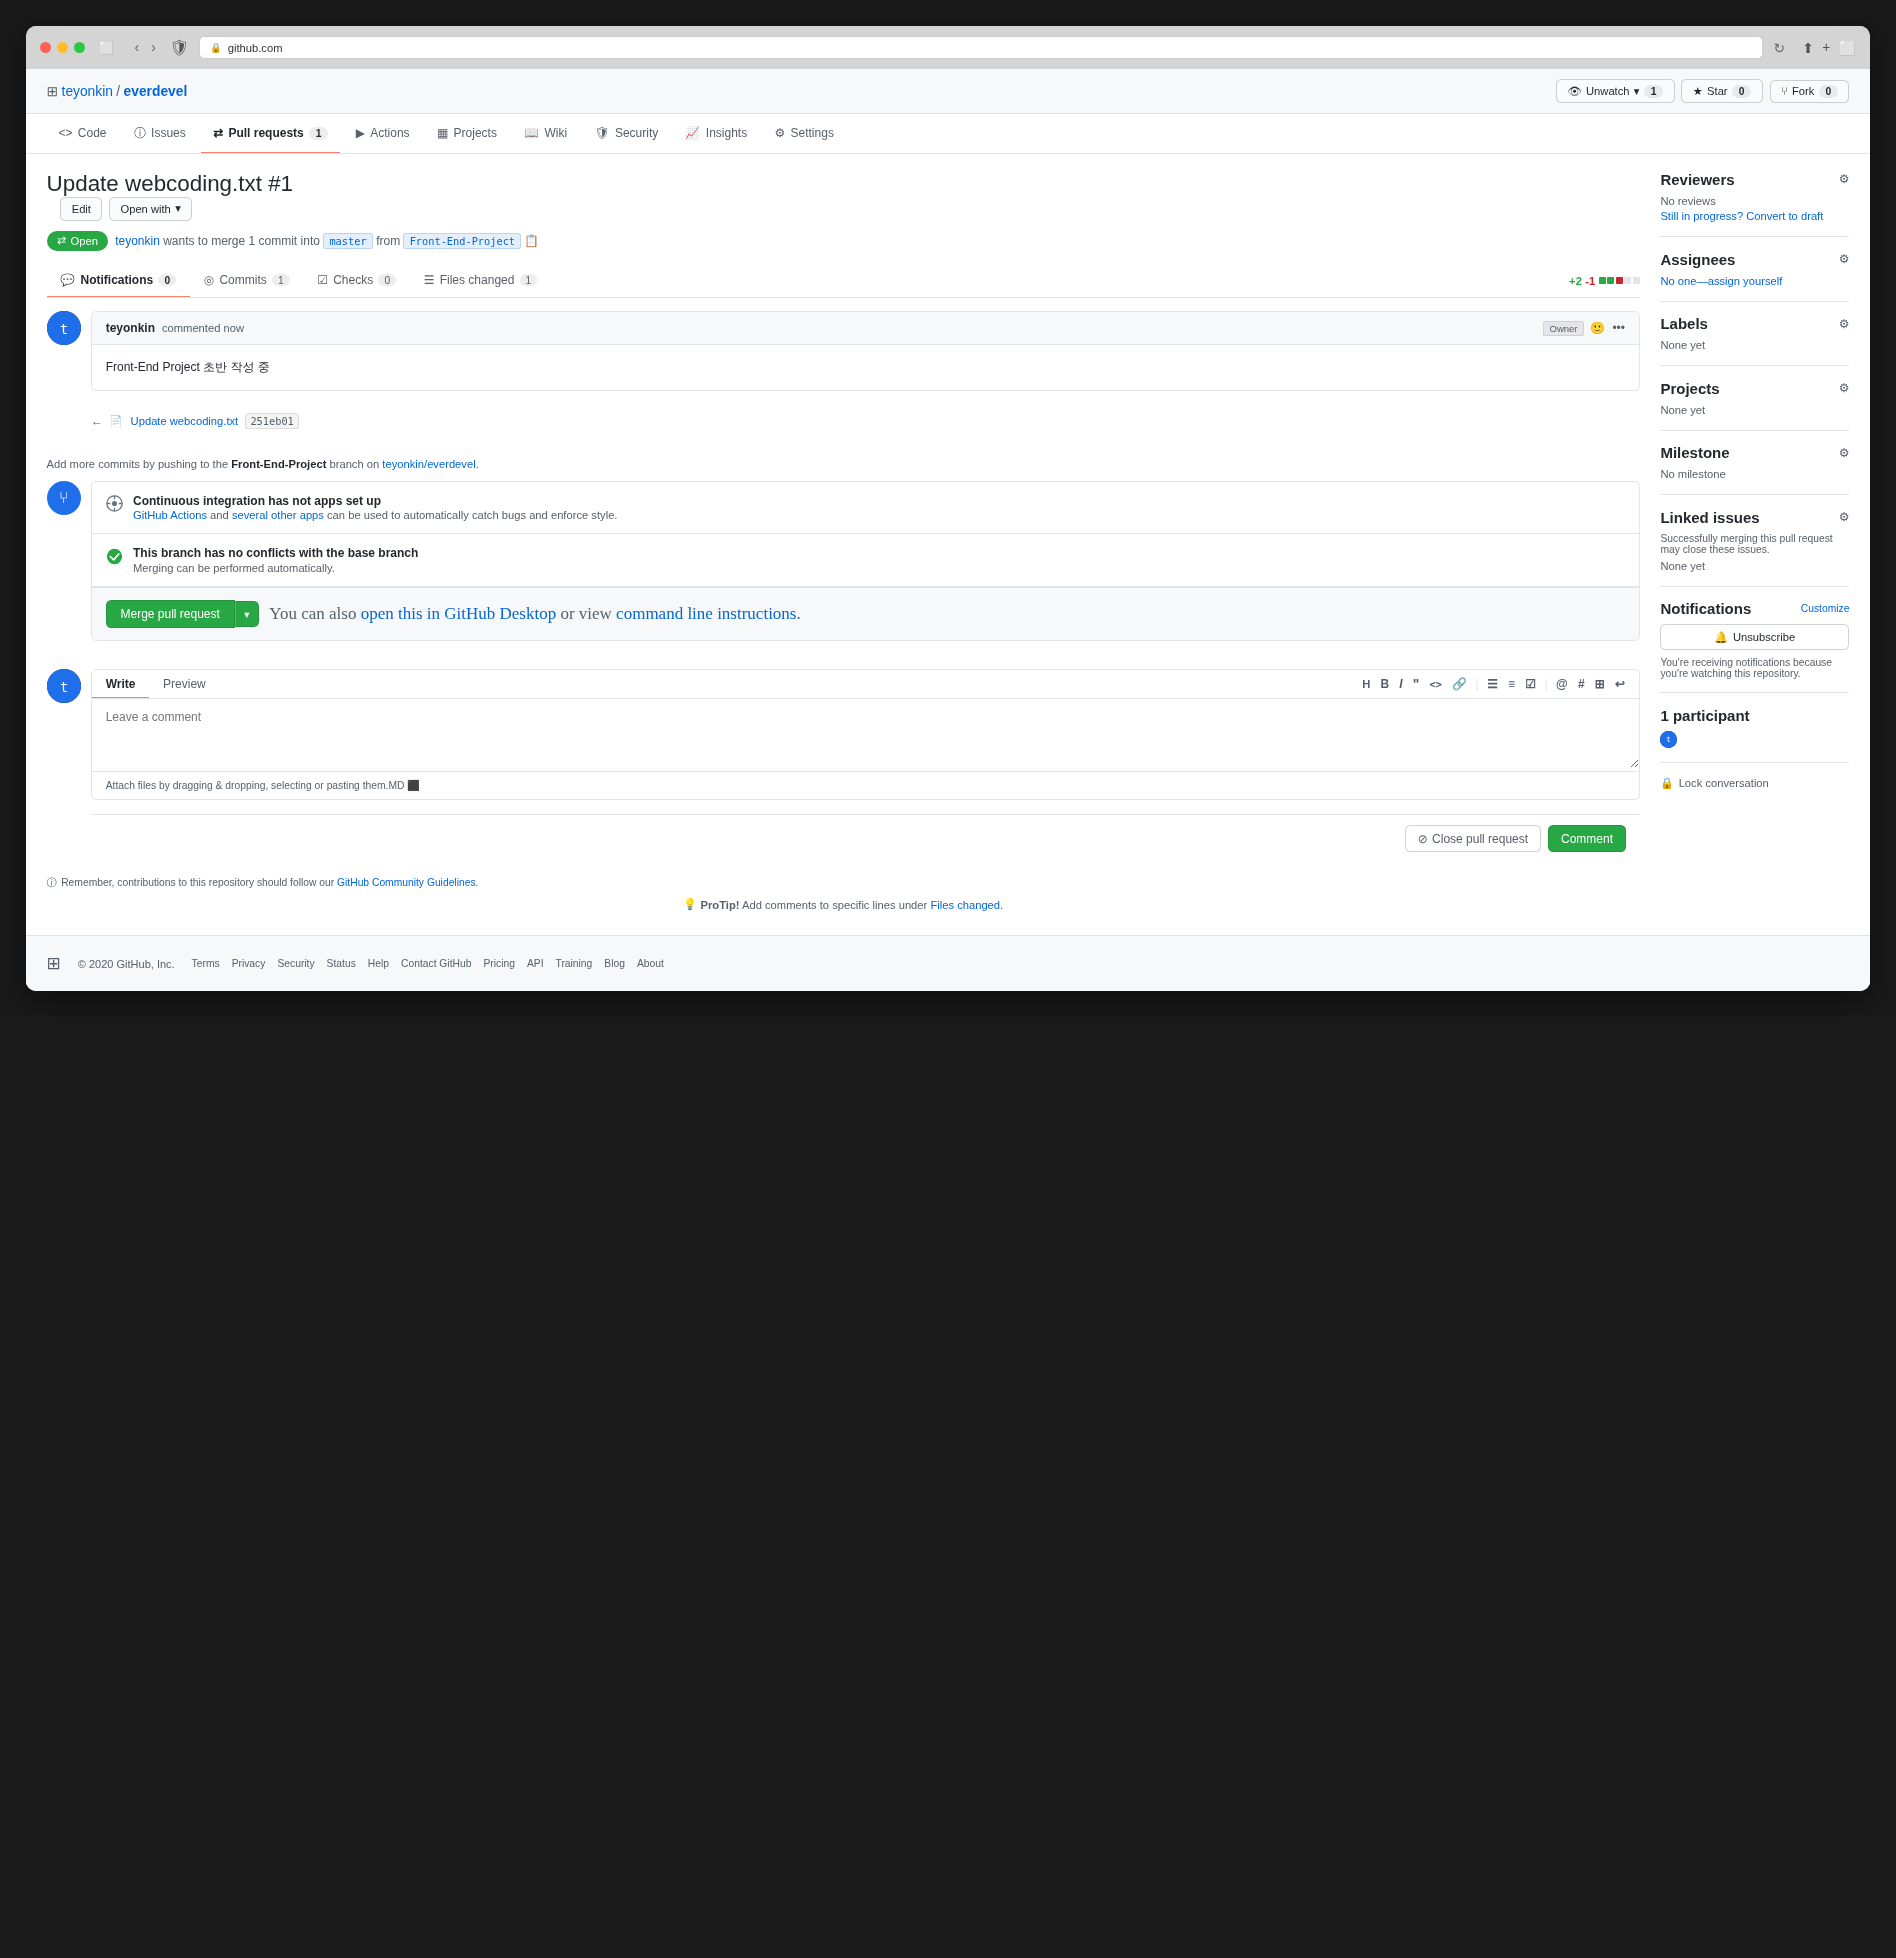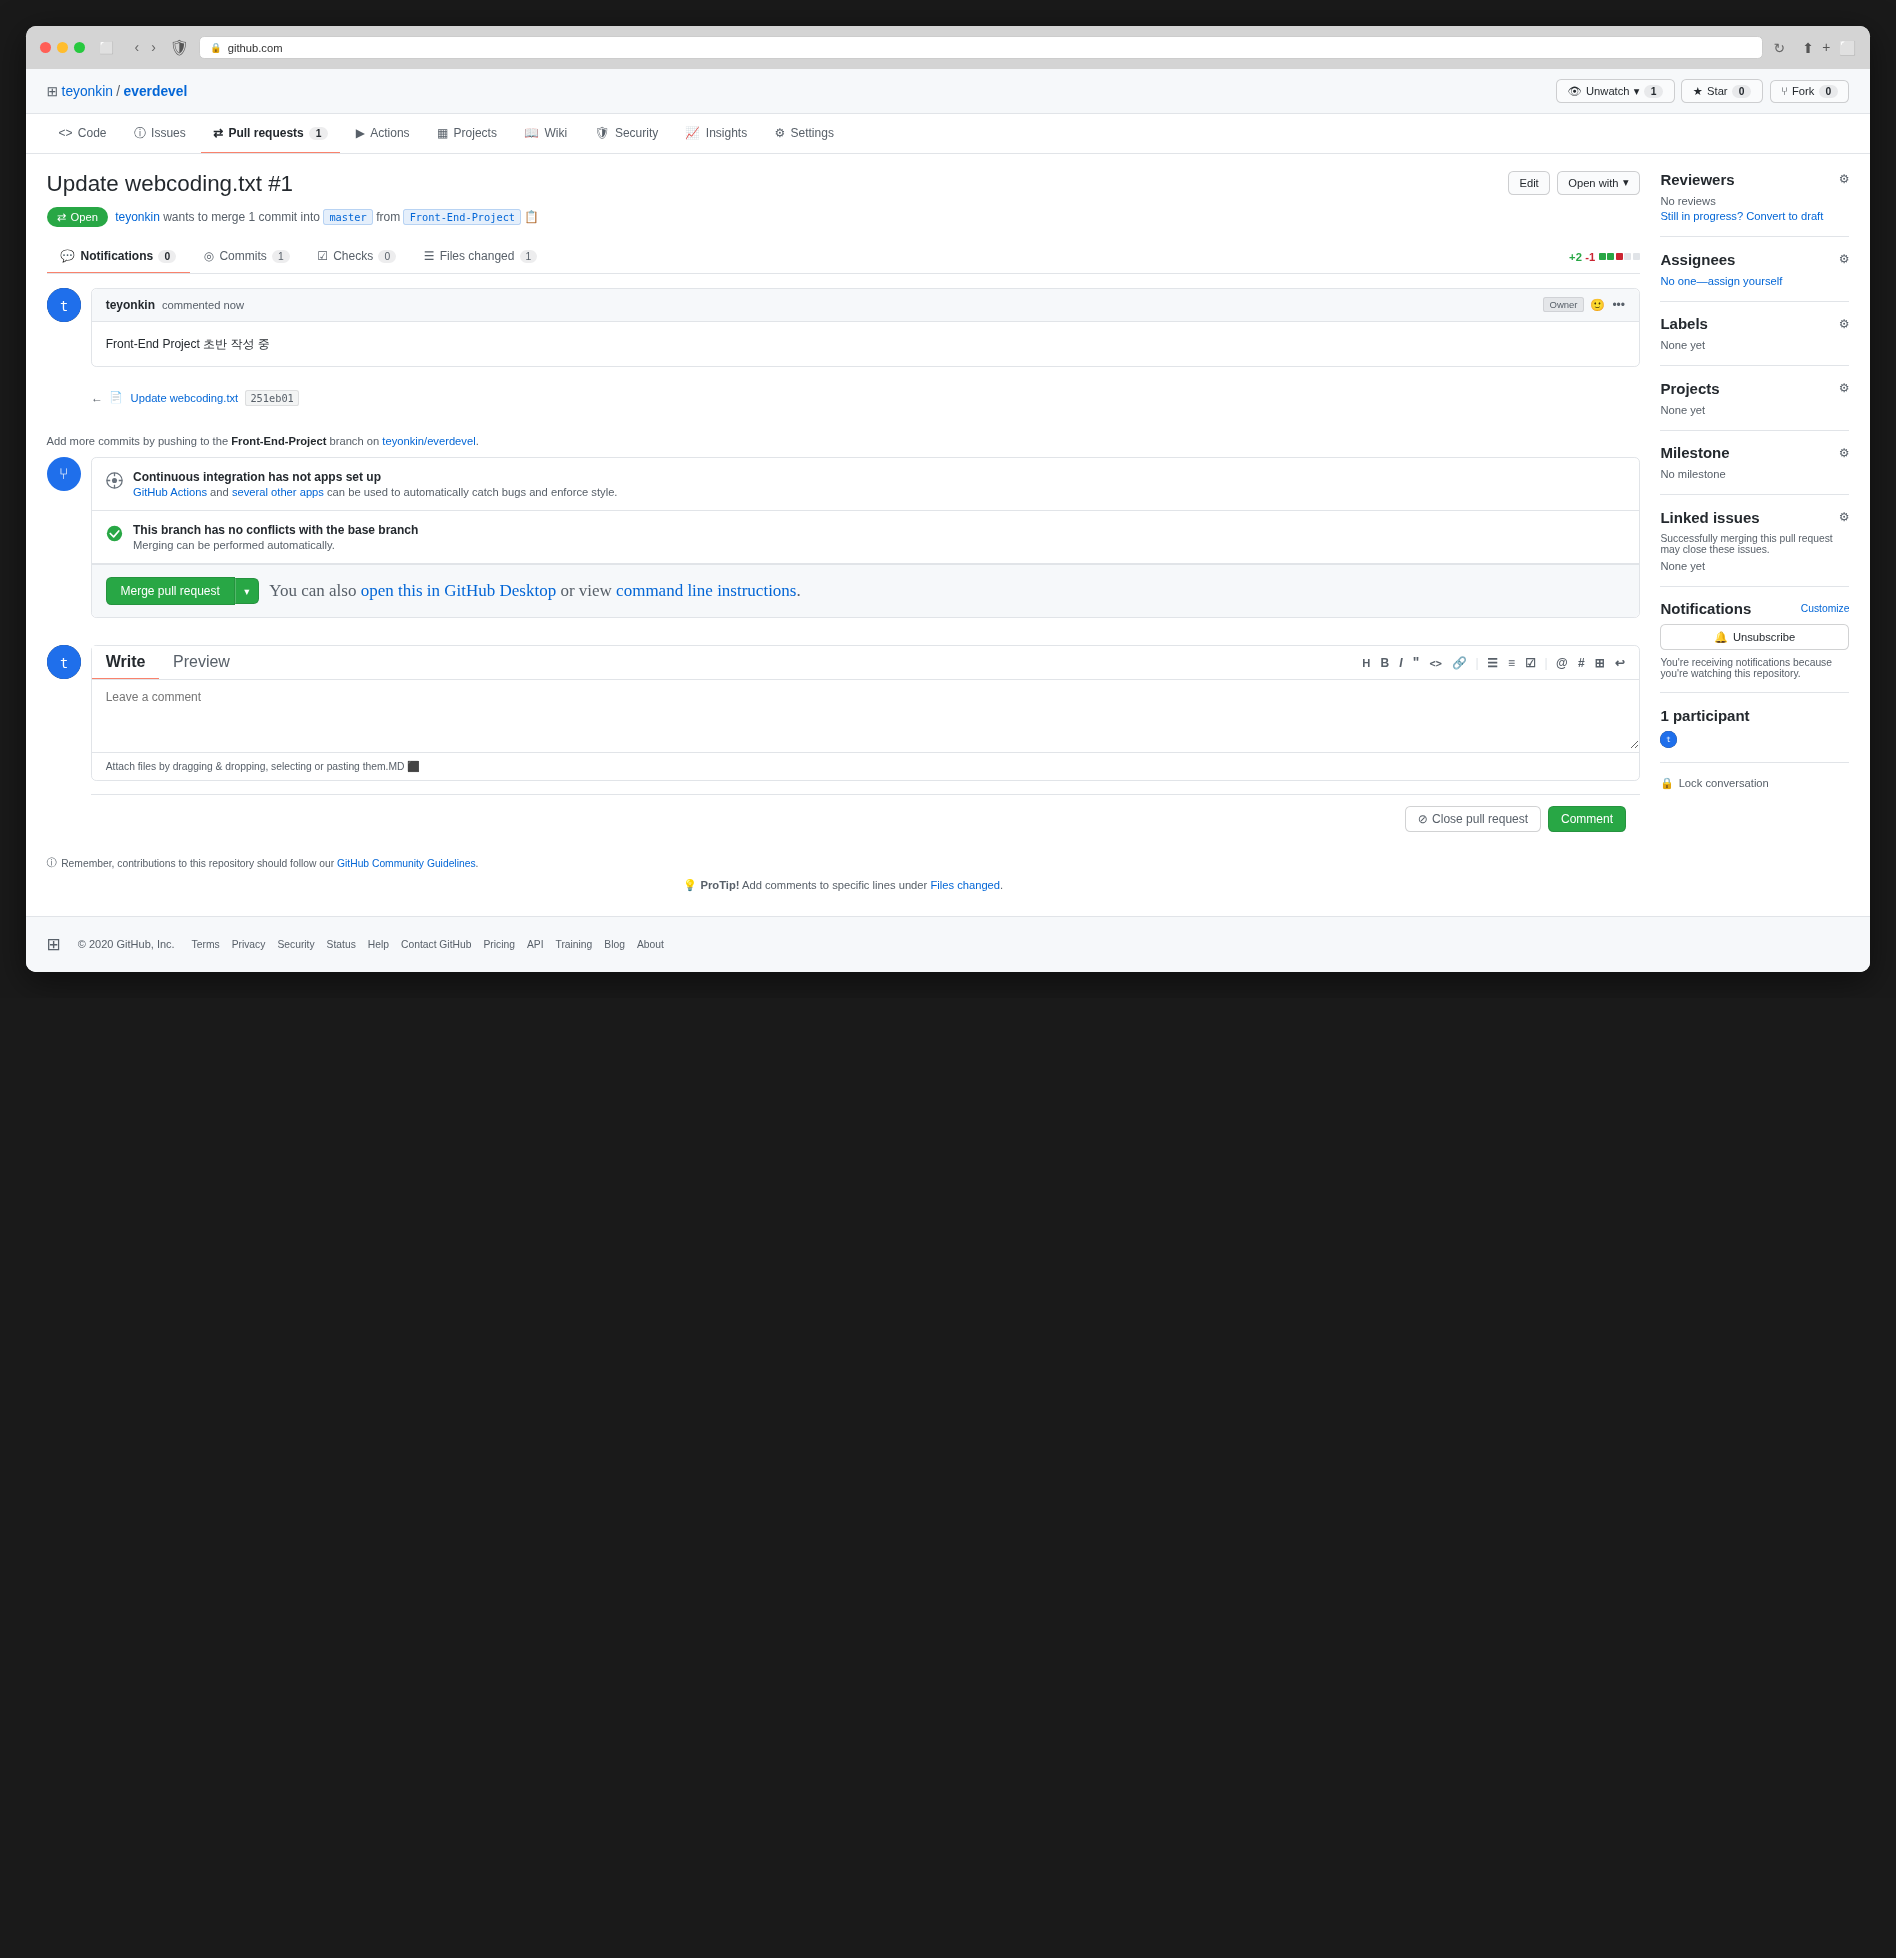--- a/index.html
+++ b/index.html
@@ -32,21 +32,21 @@
 
     .gh-nav { border-bottom: 0.9px solid #e1e4e8; padding: 0 20.6px; display: flex; gap: 3.4px; background: white; }
     .gh-nav-item { padding: 10.3px 12px; font-size: 12px; color: #586069; cursor: pointer; border-bottom: 1.7px solid transparent; display: flex; align-items: center; gap: 5.2px; text-decoration: none; white-space: nowrap; }
     .gh-nav-item.active { color: #24292e; border-bottom-color: #f9826c; font-weight: 600; }
     .gh-nav-badge { background: rgba(27,31,35,0.08); border-radius: 17px; padding: 0.9px 6.9px; font-size: 10.3px; }
 
     .gh-main { padding: 17px 20.6px; display: flex; gap: 20.6px; }
     .gh-content { flex: 1; min-width: 0; }
     .gh-sidebar { width: 189px; flex-shrink: 0; }
 
-    .pr-title-row { display: flex; align-items: flex-start; justify-content: space-between; margin-bottom: 10.3px; }
+    .pr-title-row { display: flex; align-items: flex-start; justify-content: space-between; margin-bottom: 10.3px; flex-direction: column; }
     .pr-title { font-size: 22.4px; font-weight: 400; color: #24292e; }
     .pr-title-actions { display: flex; gap: 6.9px; flex-shrink: 0; margin-left: 13.8px; }
 
     .pr-meta { display: flex; align-items: center; gap: 6.9px; margin-bottom: 13.8px; }
     .pr-status-badge { background: #28a745; color: white; border-radius: 17px; padding: 3.4px 10.3px; font-size: 11.2px; font-weight: 500; display: flex; align-items: center; gap: 4.3px; }
     .pr-meta-text { color: #586069; font-size: 12px; }
     .pr-meta-text a { color: #0366d6; text-decoration: none; }
     .pr-meta-text .branch-tag { background: rgba(3,102,214,0.1); color: #0366d6; border: 0.9px solid rgba(3,102,214,0.2); border-radius: 2.6px; padding: 0.9px 5.2px; font-size: 10.3px; font-family: 'SFMono-Regular', Consolas, monospace; }
 
     .pr-tabs { border-bottom: 0.9px solid #e1e4e8; display: flex; gap: 0; margin-bottom: 13.8px; }
@@ -91,21 +91,21 @@
 
     .merge-box { background: #f6f8fa; border-top: 0.9px solid #e1e4e8; padding: 12px 13.8px; display: flex; align-items: center; gap: 10.3px; }
     .merge-btn-group { display: flex; align-items: center; }
     .merge-btn { background: #28a745; color: white; border: 0.9px solid rgba(27,31,35,0.15); border-radius: 5.2px 0 0 5.2px; padding: 6px 13.8px; font-size: 12px; font-weight: 500; cursor: pointer; }
     .merge-btn-arrow { background: #28a745; color: white; border: 0.9px solid rgba(27,31,35,0.15); border-left: 0.9px solid rgba(255,255,255,0.2); border-radius: 0 5.2px 5.2px 0; padding: 6px 8.6px; font-size: 10.3px; cursor: pointer; }
     .merge-hint { font-size: 17px; color: #586069; font-family: Liberation Serif, serif; }
     .merge-hint a { color: #0366d6; text-decoration: none; }
 
     .comment-editor { border: 0.9px solid #e1e4e8; border-radius: 5.2px; margin-bottom: 13.8px; }
     .editor-tabs { display: flex; border-bottom: 0.9px solid #e1e4e8; }
-    .editor-tab { padding: 6.9px 13.8px; font-size: 16px; cursor: pointer; color: #586069; border-bottom: 1.7px solid transparent; }
+    .editor-tab { padding: 6.9px 13.8px; font-size: 12px; cursor: pointer; color: #586069; border-bottom: 1.7px solid transparent; }
     .editor-tab.active { color: #24292e; border-bottom-color: #f9826c; font-weight: 600; background: white; }
     .editor-toolbar-btn { background: none; border: none; cursor: pointer; color: #586069; font-size: 12px; padding: 1.7px 3.4px; font-weight: bold; }
     .editor-textarea { width: 100%; min-height: 69px; border: none; padding: 10.3px 13.8px; font-size: 12px; resize: vertical; outline: none; font-family: inherit; color: #24292e; }
     .editor-footer { padding: 6.9px 13.8px; border-top: 0.9px solid #e1e4e8; display: flex; align-items: center; justify-content: flex-start; }
     .editor-footer-left { font-size: 10.3px; color: #586069; }
     .editor-actions-row { display: flex; align-items: center; justify-content: flex-end; gap: 6.9px; padding: 10.3px 13.8px; border-top: 0.9px solid #e1e4e8; }
     .close-pr-btn { background: white; border: 0.9px solid rgba(27,31,35,0.2); border-radius: 5.2px; padding: 5.2px 12px; font-size: 12px; color: #586069; cursor: pointer; display: flex; align-items: center; gap: 4.3px; }
     .comment-submit-btn { background: #28a745; color: white; border: 0.9px solid rgba(27,31,35,0.15); border-radius: 5.2px; padding: 5.2px 12px; font-size: 12px; cursor: pointer; }
 
     .notice-row { font-size: 10.3px; color: #586069; margin: 8.6px 0; display: flex; align-items: center; gap: 4.3px; }

